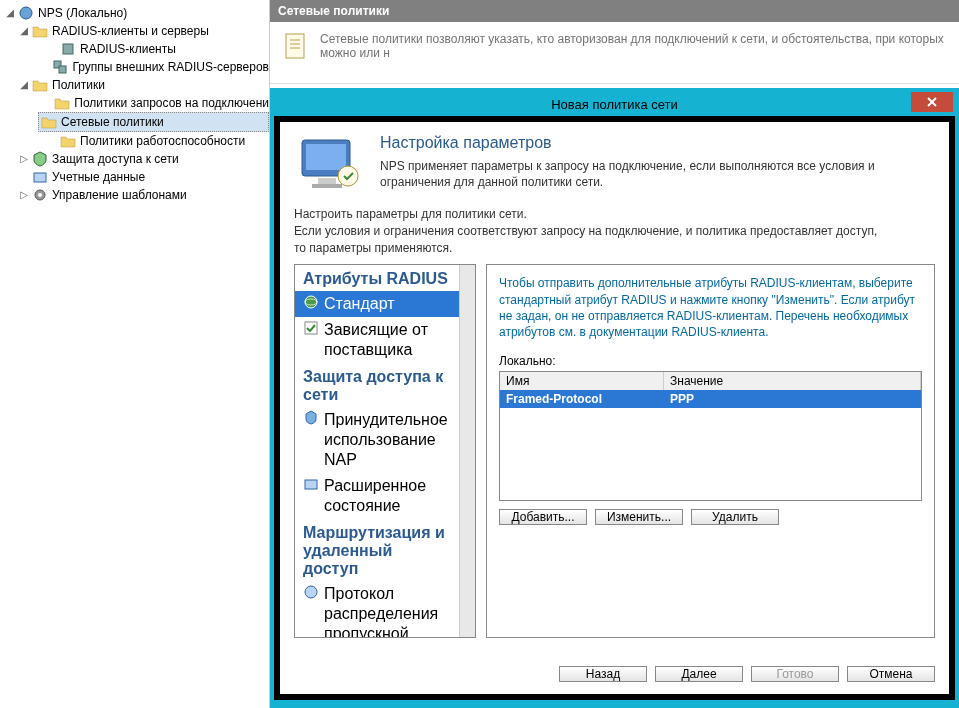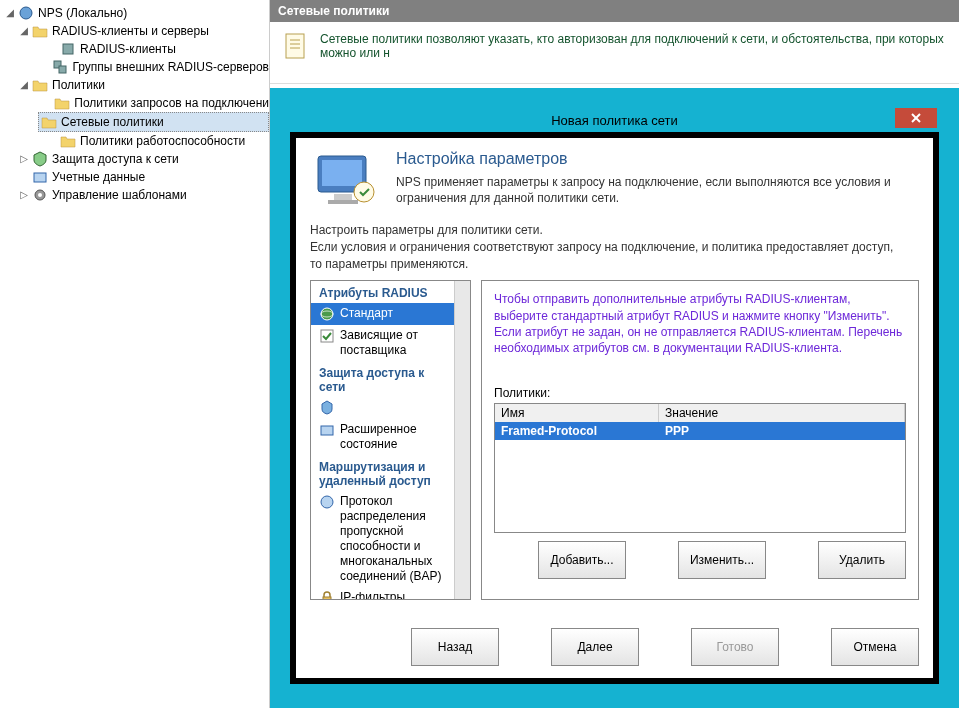--- a/index.html
+++ b/index.html
@@ -13,53 +13,53 @@
 .tree-label { font-size: 12px; color: #000; }
 .indent-0 { padding-left: 4px; }
 .indent-1 { padding-left: 18px; }
 .indent-2 { padding-left: 38px; margin-left: 8px; }
 .folder { fill: #f3d36b; stroke: #b8923e; stroke-width: 0.5; }
 .ico-nps { color: #4a7eb0; }
 .right-panel { flex: 1; display: flex; flex-direction: column; background: #fff; position: relative; }
 .content-header { background: #808080; color: #fff; font-size: 12px; padding: 4px 8px; font-weight: bold; }
 .desc-bar { display: flex; align-items: flex-start; padding: 10px 12px; gap: 10px; border-bottom: 1px solid #ddd; height: 62px; }
 .desc-icon { width: 28px; height: 28px; flex-shrink: 0; }
-.desc-text { font-size: 12px; color: #14532d; }
-.dialog-overlay { position: absolute; top: 88px; left: 0; right: 0; bottom: 0; background: #15b2d1; padding: 20px; }
+.desc-text { font-size: 12px; color: #737373; }
+.dialog-overlay { position: absolute; top: 88px; left: 0; right: 0; bottom: 0; background: #15b2d1; padding: 4px; }
 .dialog-title { display: flex; align-items: center; height: 24px; position: relative; }
 .dialog-title-text { flex: 1; text-align: center; color: #000; font-size: 13px; }
 .dialog-close { width: 42px; height: 20px; background: #c54b3a; color: #fff; display: flex; align-items: center; justify-content: center; font-weight: bold; cursor: pointer; position: absolute; right: 2px; top: 0; }
 .dialog-body { background: #fff; border: 6px solid #000000; height: calc(100% - 28px); display: flex; flex-direction: column; padding: 12px 14px; }
 .wizard-header { display: flex; gap: 16px; margin-bottom: 12px; }
 .wizard-icon { width: 70px; height: 60px; flex-shrink: 0; }
 .wizard-title { font-size: 16px; color: #2a5a8f; font-weight: 500; margin-bottom: 6px; }
 .wizard-sub { font-size: 12px; color: #333; line-height: 1.35; }
 .guide-text { font-size: 12px; color: #333; line-height: 1.4; margin-bottom: 8px; }
 .params-label { font-weight: bold; font-size: 12px; margin-bottom: 3px; }
 .params-row { display: flex; gap: 10px; flex: 1; min-height: 0; }
 .params-categories { width: 182px; border: 1px solid #888; display: flex; flex-direction: column; overflow: hidden; }
-.cat-section { font-weight: bold; color: #2a5a8f; font-size: 12px; padding: 5px 8px 3px; }
-.cat-item { display: flex; align-items: flex-start; padding: 3px 6px 3px 8px; gap: 5px; cursor: pointer; font-size: 12px; }
+.cat-section { font-weight: bold; color: #2a5a8f; font-size: 16px; padding: 5px 8px 3px; }
+.cat-item { display: flex; align-items: flex-start; padding: 3px 6px 3px 8px; gap: 5px; cursor: pointer; font-size: 16px; }
 .cat-item.active { background: #2a77d4; color: #fff; }
 .cat-item .ico-s { width: 16px; height: 16px; flex-shrink: 0; }
 .cat-item .lbl { line-height: 1.25; }
 .cat-scroll { width: 16px; background: #e8e8e8; border-left: 1px solid #ccc; }
 .params-detail { flex: 1; border: 1px solid #888; padding: 10px 12px; display: flex; flex-direction: column; }
-.detail-text { font-size: 12px; color: #6d28d9; line-height: 1.35; margin-bottom: 30px; }
+.detail-text { font-size: 12px; color: #0369a1; line-height: 1.35; margin-bottom: 14px; }
 .attr-label { font-size: 12px; color: #000; margin-bottom: 3px; }
 .attr-table { border: 1px solid #888; height: 130px; display: flex; flex-direction: column; }
 .table-hdr { display: flex; background: #f0f0f0; font-size: 12px; }
 .table-hdr .col { padding: 2px 6px; border-right: 1px solid #ccc; }
 .col-name { width: 164px; }
 .col-val { flex: 1; }
 .table-row { display: flex; font-size: 12px; }
 .table-row.sel { background: #2a77d4; color: #fff; font-weight: bold; }
 .table-row .col { padding: 2px 6px; }
 .btn-row { display: flex; gap: 8px; margin-top: 8px; }
-.btn { min-width: 88px; height: 38px; border: 1px solid #888; background: linear-gradient(#fff,#e4e4e4); font-size: 12px; cursor: pointer; padding: 0 10px; margin-left: 44px; }
+.btn { min-width: 88px; height: 16px; border: 1px solid #888; background: linear-gradient(#fff,#e4e4e4); font-size: 12px; cursor: pointer; padding: 0 10px; }
 .btn:disabled { color: #999; }
 .wizard-footer { display: flex; justify-content: flex-end; gap: 8px; padding-top: 28px; margin-top: auto; }
 .params-flex { display: flex; height: 100%; }
 .params-col { flex: 1; overflow: hidden; }
 </style>
 </head>
 <body>
 
 <div class="main-layout">
   <div class="tree-panel">
@@ -228,20 +228,21 @@
                         <rect x="2" y="2" width="12" height="12" fill="#fff" stroke="#888"></rect>
                         <path d="M4 8 l3 3 l5 -6" stroke="#3a8a3a" stroke-width="2" fill="none"></path>
                       </svg></span>
                   <span class="lbl">Зависящие от поставщика</span>
                 </div>
                 <div class="cat-section">Защита доступа к сети</div>
                 <div class="cat-item">
                   <span class="ico-s"><svg width="16" height="16">
                         <path d="M8 1 L13 4 v5 c0 3 -2 4 -5 5 c-3 -1 -5 -2 -5 -5 v-5 z" fill="#7ab0e0" stroke="#36a"></path>
                       </svg></span>
+                  <span class="lbl">Принудительное использование NAP</span>
                 </div>
                 <div class="cat-item">
                   <span class="ico-s"><svg width="16" height="16">
                         <rect x="2" y="4" width="12" height="9" fill="#b8d4f0" stroke="#36a"></rect>
                       </svg></span>
                   <span class="lbl">Расширенное состояние</span>
                 </div>
                 <div class="cat-section">Маршрутизация и удаленный доступ</div>
                 <div class="cat-item">
                   <span class="ico-s"><svg width="16" height="16">
@@ -255,21 +256,21 @@
                         <path d="M5 7 v-2 a3 3 0 0 1 6 0 v2" fill="none" stroke="#a08030" stroke-width="1.5"></path>
                       </svg></span>
                   <span class="lbl">IP-фильтры</span>
                 </div>
               </div>
               <div class="cat-scroll"></div>
             </div>
           </div>
           <div class="params-detail">
             <div class="detail-text">Чтобы отправить дополнительные атрибуты RADIUS-клиентам, выберите стандартный атрибут RADIUS и нажмите кнопку "Изменить". Если атрибут не задан, он не отправляется RADIUS-клиентам. Перечень необходимых атрибутов см. в документации RADIUS-клиента.</div>
-            <div class="attr-label">Политики:</div>
+            <div class="attr-label">Локально:</div>
             <div class="attr-table">
               <div class="table-hdr">
                 <div class="col col-name">Имя</div>
                 <div class="col col-val">Значение</div>
               </div>
               <div class="table-row sel">
                 <div class="col col-name">Framed-Protocol</div>
                 <div class="col col-val">PPP</div>
               </div>
             </div>

